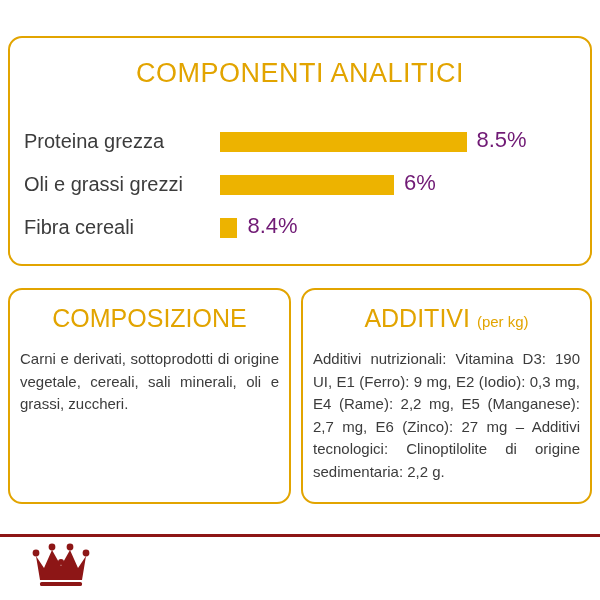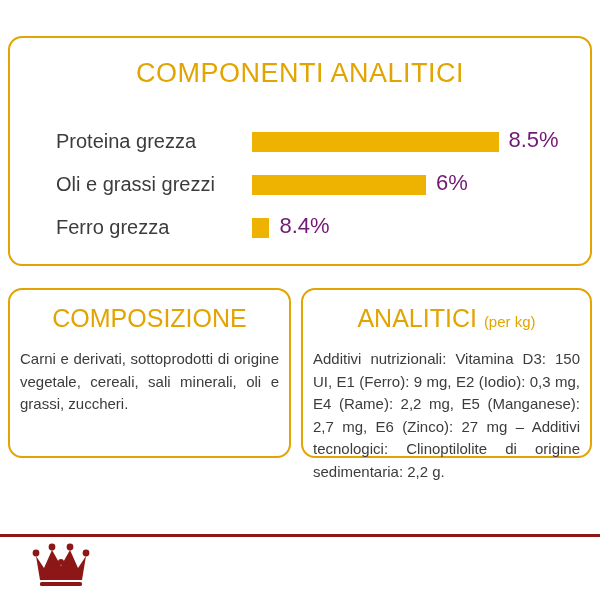--- a/index.html
+++ b/index.html
@@ -53,21 +53,20 @@
     position: absolute;
     left: 14px;
     top: 82px;
     right: 14px;
   }
 
   .bar-row {
     display: flex;
     align-items: center;
     height: 43px;
-    margin-left: 32px;
   }
 
   .bar-label {
     width: 196px;
     font-size: 20px;
     color: #3c3c3c;
     white-space: nowrap;
   }
 
   .bar-track {
@@ -90,21 +89,21 @@
     top: -5px;
     font-size: 22px;
     color: #701a75;
     white-space: nowrap;
   }
 
   
   .panel {
     position: absolute;
     top: 288px;
-    height: 170px;
+    height: 216px;
     border: 2px solid #e2a400;
     border-radius: 14px;
     box-sizing: border-box;
     background: #ffffff;
   }
 
   .panel-left {
     left: 8px;
     width: 283px;
   }
@@ -179,38 +178,38 @@
 
       <div class="bar-row">
         <div class="bar-label">Oli e grassi grezzi</div>
         <div class="bar-track">
           <div class="bar-fill" style="width:60%"></div>
           <div class="bar-value" style="left:calc(60% + 10px)">6%</div>
         </div>
       </div>
 
       <div class="bar-row">
-        <div class="bar-label">Ferro grezza</div>
+        <div class="bar-label">Fibra cereali</div>
         <div class="bar-track">
           <div class="bar-fill" style="width:6%"></div>
           <div class="bar-value" style="left:calc(6% + 10px)">8.4%</div>
         </div>
       </div>
 
     </div>
   </section>
 
   <section class="panel panel-left">
     <div class="panel-title">COMPOSIZIONE</div>
     <div class="panel-body">Carni e derivati, sottoprodotti di origine vegetale, cereali, sali minerali, oli e grassi, zuccheri.</div>
   </section>
 
   <section class="panel panel-right">
-    <div class="panel-title"><span>ANALITICI</span> <span class="unit">(per kg)</span></div>
-    <div class="panel-body">Additivi nutrizionali: Vitamina D3: 150 UI, E1 (Ferro): 9 mg, E2 (Iodio): 0,3 mg, E4 (Rame): 2,2 mg, E5 (Manganese): 2,7 mg, E6 (Zinco): 27 mg – Additivi tecnologici: Clinoptilolite di origine sedimentaria: 2,2 g.</div>
+    <div class="panel-title"><span>ADDITIVI</span> <span class="unit">(per kg)</span></div>
+    <div class="panel-body">Additivi nutrizionali: Vitamina D3: 190 UI, E1 (Ferro): 9 mg, E2 (Iodio): 0,3 mg, E4 (Rame): 2,2 mg, E5 (Manganese): 2,7 mg, E6 (Zinco): 27 mg – Additivi tecnologici: Clinoptilolite di origine sedimentaria: 2,2 g.</div>
   </section>
 
   <div class="brand-rule"></div>
 
   <div class="crown">
     <svg viewBox="0 0 58 48" width="58" height="48" aria-hidden="true">
       <g fill="#8d1616">
         <path d="M4 16 L12 28 L20 10 L29 26 L38 10 L46 28 L54 16 L50 40 L8 40 Z"></path>
         <circle cx="4" cy="13" r="3.4"></circle>
         <circle cx="20" cy="7" r="3.4"></circle>

